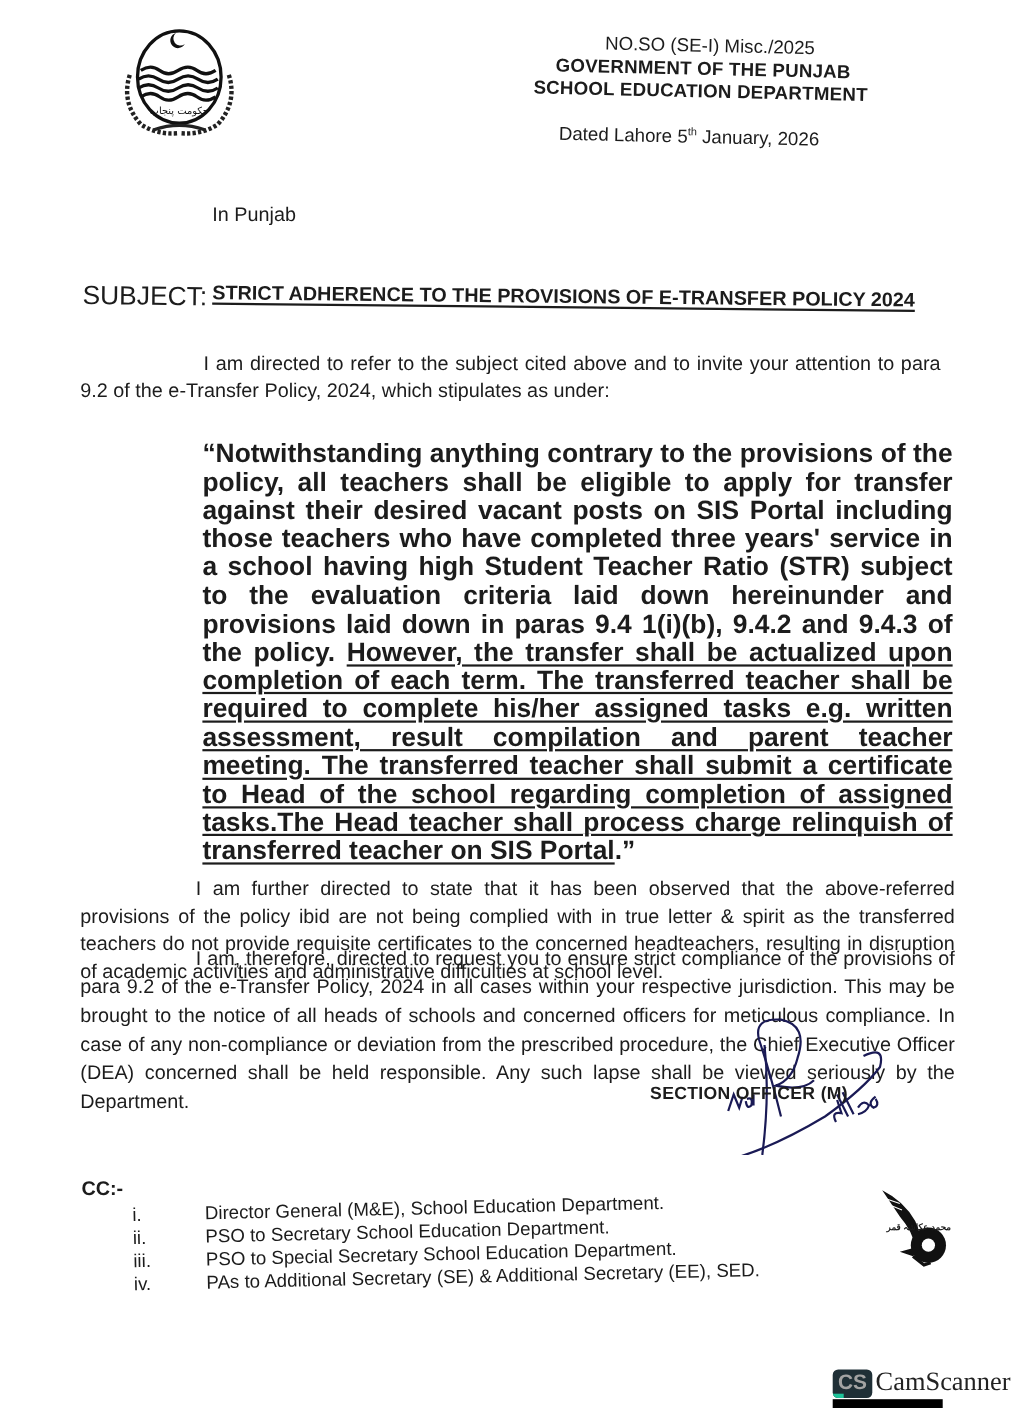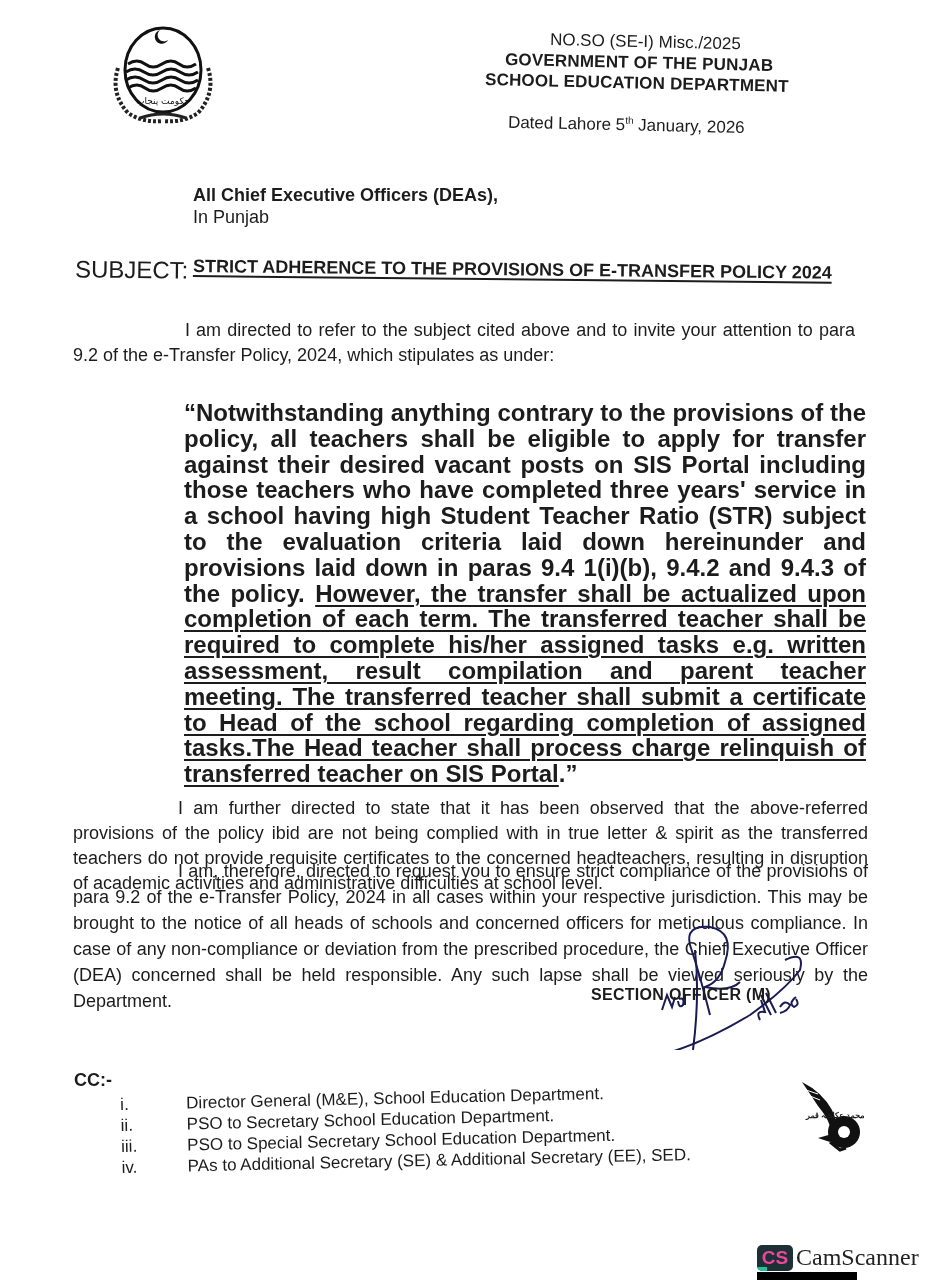--- a/index.html
+++ b/index.html
@@ -45,21 +45,21 @@
     .cc-row { display: flex; font-size: 17px; line-height: 21px; }
     .cc-num { width: 66px; }
     .cc-text { flex: 1; white-space: nowrap; }
 
     
     .eagle { left: 800px; top: 1080px; width: 66px; height: 82px; }
     .eagle-caption { left: 806px; top: 1111px; font-size: 8px; font-weight: bold; direction: rtl; }
 
     
     .cs-badge { left: 757px; top: 1244px; display: flex; align-items: center; }
-    .cs-logo { width: 36px; height: 26px; background: #1f2f36; border-radius: 5px; color: #ec4899;
+    .cs-logo { width: 36px; height: 26px; background: #1f2f36; border-radius: 5px; color: #a3a3a3;
       font-family: "Liberation Sans", sans-serif; font-weight: bold; font-size: 19px; text-align: center; line-height: 26px; position: relative; overflow: hidden; }
     .cs-logo::after { content: ""; position: absolute; left: 0; bottom: 0; width: 10px; height: 4px; background: #1fc49a; }
     .cs-text { font-family: "Liberation Serif", serif; font-size: 24px; margin-left: 3px; color: #222; }
     .cs-bar { position: absolute; left: 757px; top: 1272px; width: 100px; height: 8px; background: #000; }
   </style>
 </head>
 <body>
 
 <svg class="abs logo" viewBox="0 0 126 108">
   <ellipse cx="63" cy="52" rx="38" ry="42" fill="none" stroke="#111" stroke-width="3"></ellipse>
@@ -75,21 +75,20 @@
   <path d="M108 50 q8 25 -10 45 q-15 10 -35 8" fill="none" stroke="#222" stroke-width="4" stroke-dasharray="3 2"></path>
   <path d="M40 100 q23 -8 46 0" fill="none" stroke="#222" stroke-width="3"></path>
 </svg>
 
 <div class="hdr hdr-no">NO.SO (SE-I) Misc./2025</div>
 <div class="hdr hdr-gov">GOVERNMENT OF THE PUNJAB</div>
 <div class="hdr hdr-dept">SCHOOL EDUCATION DEPARTMENT</div>
 <div class="hdr hdr-date"><span>Dated Lahore 5</span><sup>th</sup><span> January, 2026</span></div>
 
 <div class="abs addr">
-  <div class="b">All Chief Executive Officers (DEAs),</div>
   <div>In Punjab</div>
 </div>
 
 <div class="abs subj-label">SUBJECT:</div>
 <div class="abs subj-text">STRICT ADHERENCE TO THE PROVISIONS OF E-TRANSFER POLICY 2024</div>
 
 <div class="abs para p1">I am directed to refer to the subject cited above and to invite your attention to para 9.2 of the e-Transfer Policy, 2024, which stipulates as under:</div>
 
 <div class="abs quote"><span>“Notwithstanding anything contrary to the provisions of the policy, all teachers shall be eligible to apply for transfer against their desired vacant posts on SIS Portal including those teachers who have completed three years' service in a school having high Student Teacher Ratio (STR) subject to the evaluation criteria laid down hereinunder and provisions laid down in paras 9.4 1(i)(b), 9.4.2 and 9.4.3 of the policy. </span><span class="u">However, the transfer shall be actualized upon completion of each term. The transferred teacher shall be required to complete his/her assigned tasks e.g. written assessment, result compilation and parent teacher meeting. The transferred teacher shall submit a certificate to Head of the school regarding completion of assigned tasks.The Head teacher shall process charge relinquish of transferred teacher on SIS Portal</span><span>.”</span></div>
 

